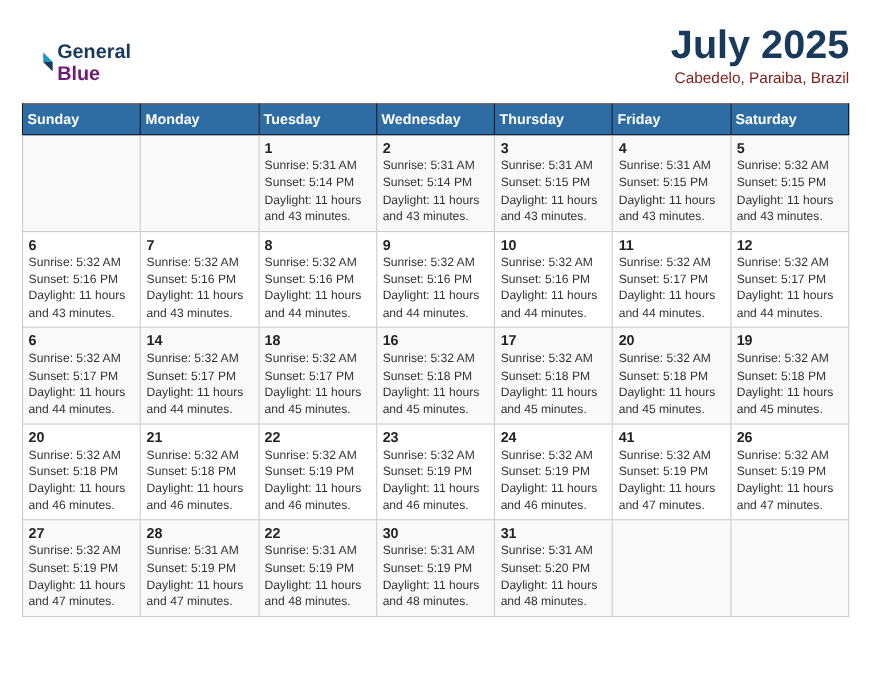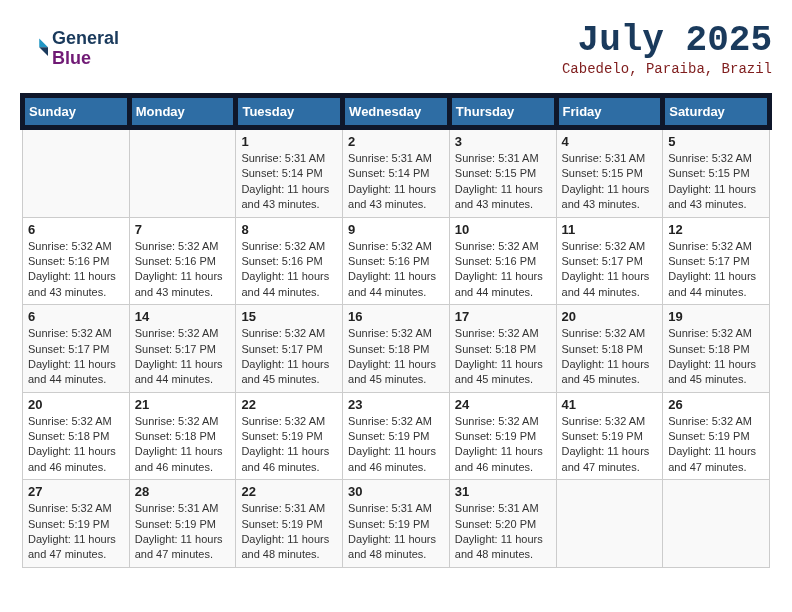--- a/index.html
+++ b/index.html
@@ -6,21 +6,21 @@
     body {
       font-family: Arial, sans-serif;
       background: #fff;
       width: 792px;
       min-height: 612px;
       padding: 20px;
     }
     .header {
       display: flex;
       justify-content: space-between;
-      align-items: center;
+      align-items: flex-end;
       margin-bottom: 16px;
     }
     .logo {
       display: flex;
       align-items: center;
       gap: 4px;
     }
     .logo-text {
       font-size: 18px;
       font-weight: bold;
@@ -29,21 +29,20 @@
     }
     .logo-text span {
       color: #701a75;
     }
     .logo-icon {
       width: 28px;
       height: 28px;
     }
     .title-block {
       text-align: right;
-      font-family: Liberation Mono, monospace;
     }
     .month-title {
       font-size: 36px;
       font-weight: bold;
       color: #1a3a5c;
     }
     .subtitle {
       font-size: 14px;
       color: #7f1d1d;
     }
@@ -52,21 +51,21 @@
       border-collapse: collapse;
       table-layout: fixed;
     }
     thead tr th {
       background: #2e6da4;
       color: #fff;
       font-size: 13px;
       font-weight: bold;
       padding: 6px 4px;
       text-align: left;
-      border: 5px solid #0f172a;
+      border: 1px solid #0f172a;
       margin-left: 11px;
     }
     tbody tr td {
       border: 1px solid #ccc;
       vertical-align: top;
       padding: 4px 5px;
       min-height: 80px;
       height: 86px;
       font-size: 10.5px;
       color: #222;
@@ -181,21 +180,21 @@
       <tr>
         <td>
           <span class="day-number">6</span>
           <div class="day-info">Sunrise: 5:32 AM<br>Sunset: 5:17 PM<br>Daylight: 11 hours and 44 minutes.</div>
         </td>
         <td>
           <span class="day-number">14</span>
           <div class="day-info">Sunrise: 5:32 AM<br>Sunset: 5:17 PM<br>Daylight: 11 hours and 44 minutes.</div>
         </td>
         <td>
-          <span class="day-number">15</span>
+          <span class="day-number">18</span>
           <div class="day-info">Sunrise: 5:32 AM<br>Sunset: 5:17 PM<br>Daylight: 11 hours and 45 minutes.</div>
         </td>
         <td>
           <span class="day-number">16</span>
           <div class="day-info">Sunrise: 5:32 AM<br>Sunset: 5:18 PM<br>Daylight: 11 hours and 45 minutes.</div>
         </td>
         <td>
           <span class="day-number">17</span>
           <div class="day-info">Sunrise: 5:32 AM<br>Sunset: 5:18 PM<br>Daylight: 11 hours and 45 minutes.</div>
         </td>

